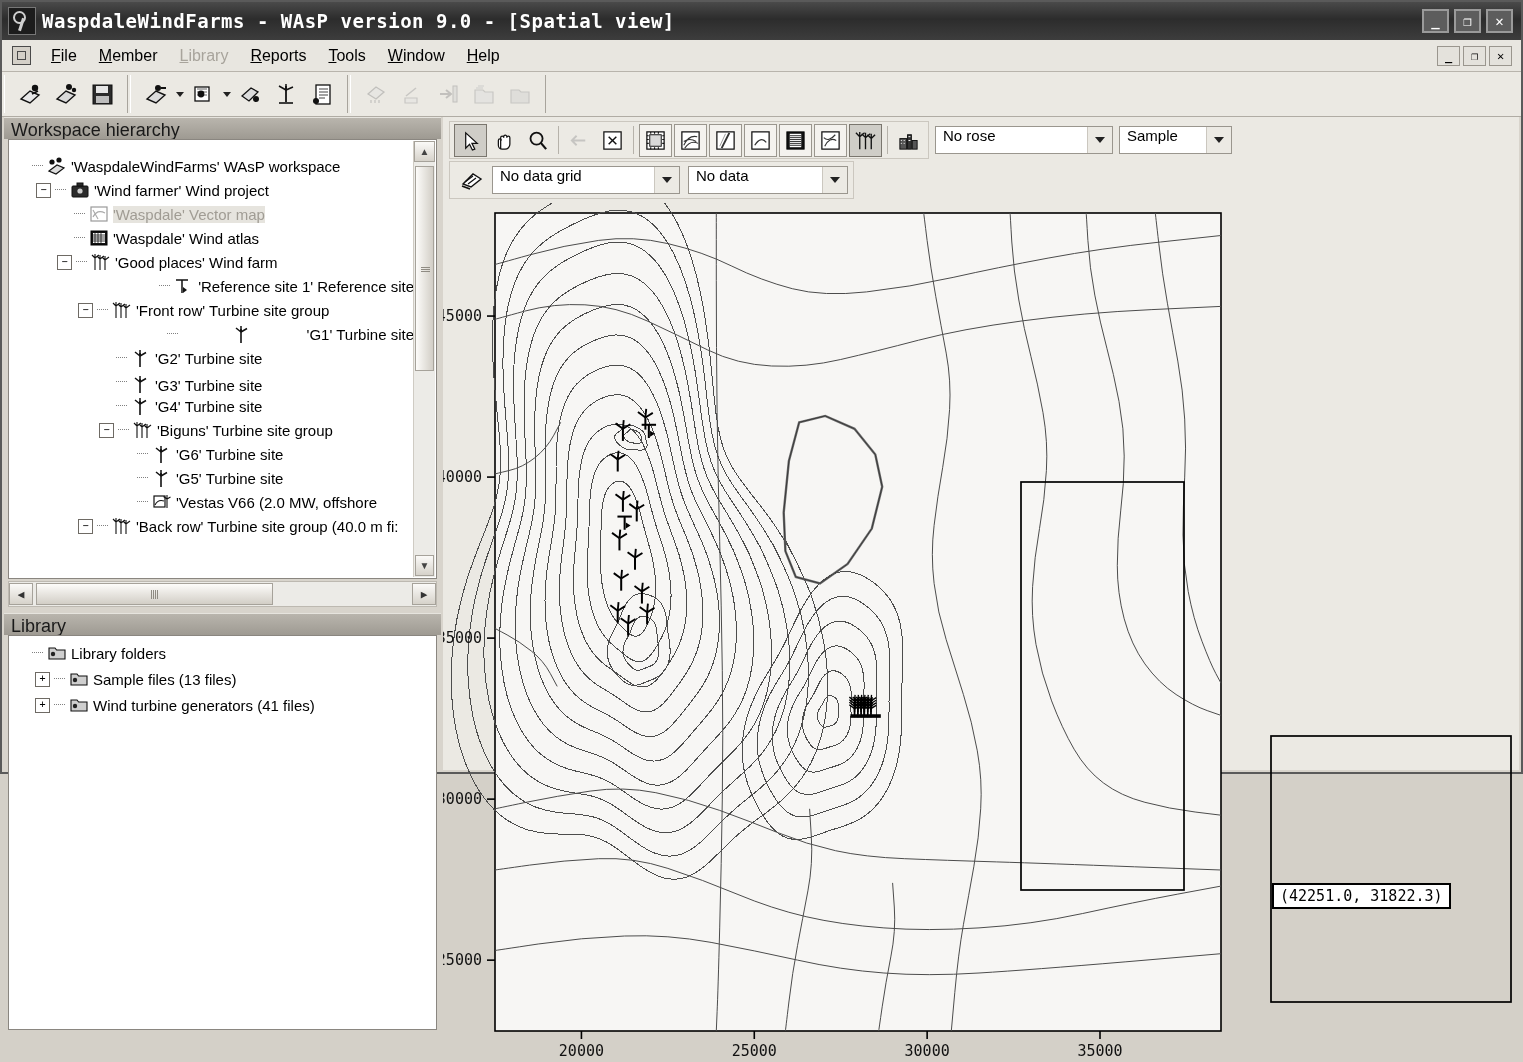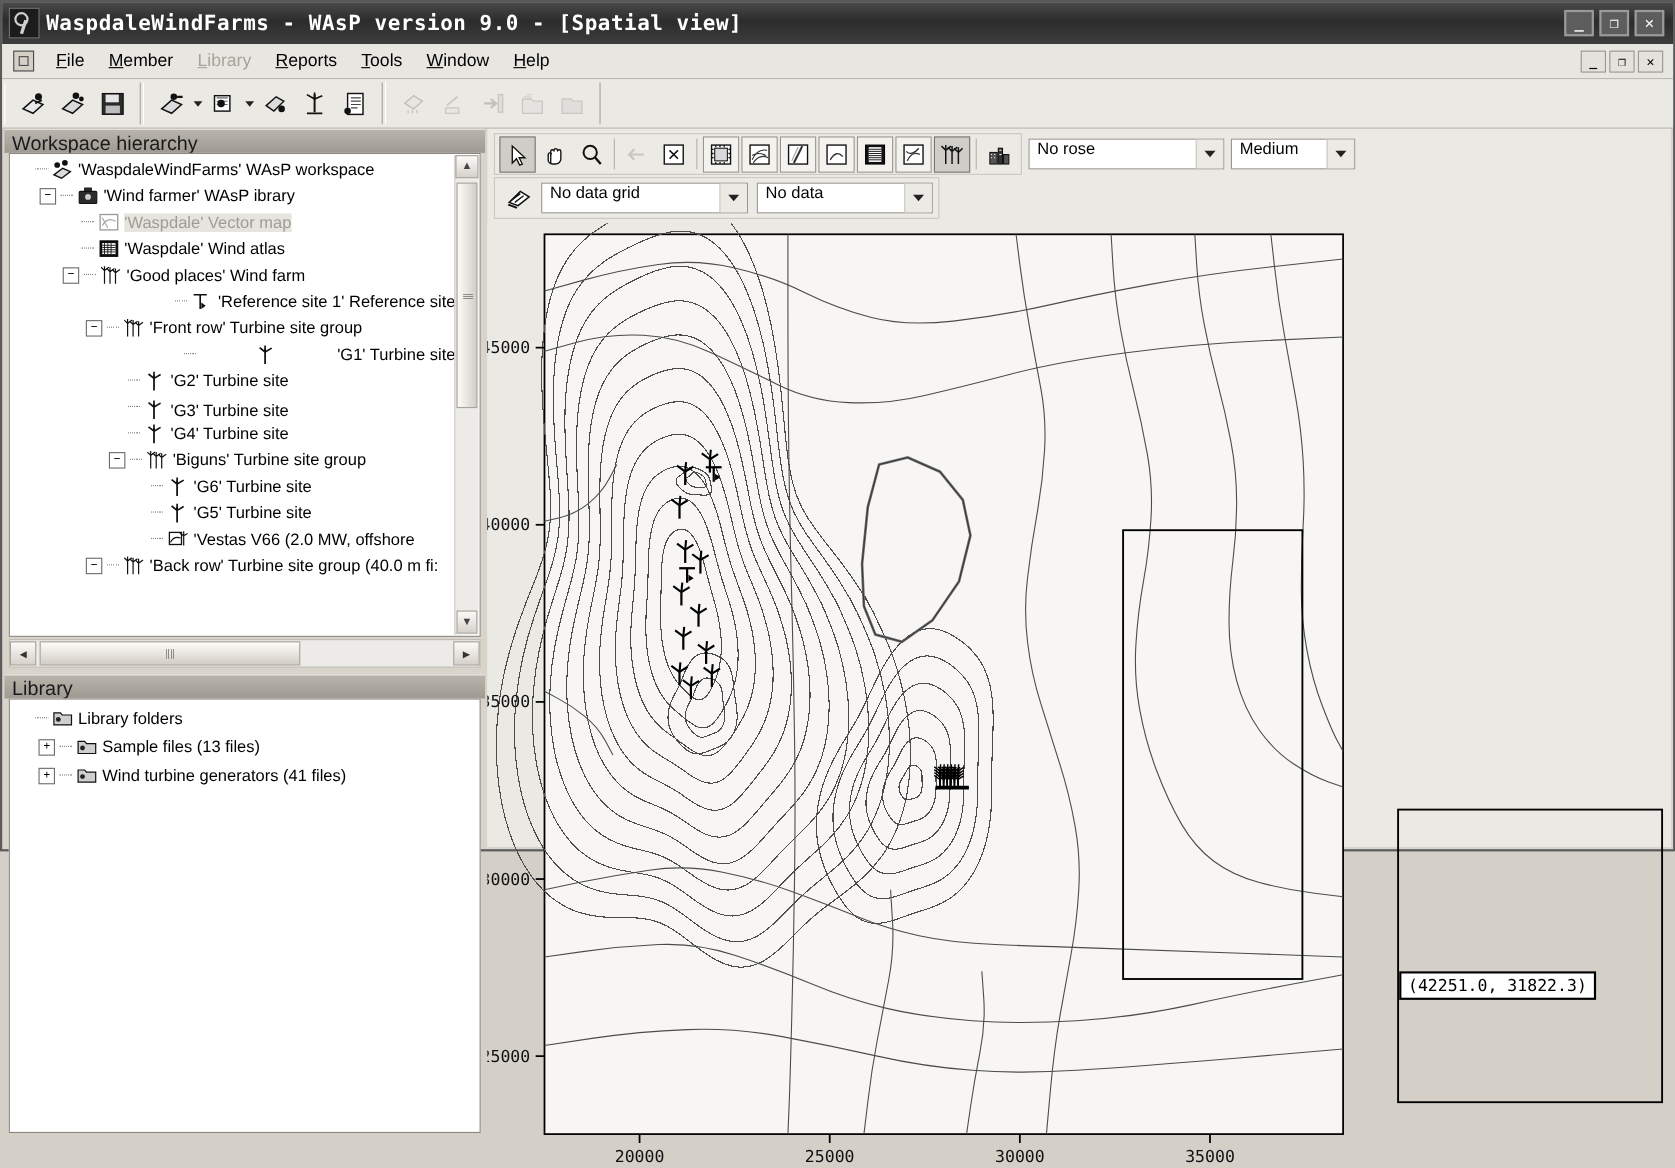--- a/index.html
+++ b/index.html
@@ -253,39 +253,39 @@
         </div>
       </div>
   </div>
 
   <div class="leftcol">
 
     <div class="panehdr">Workspace hierarchy</div>
 
     <div class="treebox hier">
       <div class="treelist" id="tree-list">
-          <div class="tnode" style="padding-left: 6px;">
+          <div class="tnode" style="padding-left: 6px; margin-top: 12px;">
             <span class="togsp"></span>
             <span class="dots"></span>
             <span class="nico"><svg width="20" height="20" viewBox="0 0 20 20">
                 <circle cx="5" cy="6" r="2.6" fill="#111"></circle>
                 <circle cx="12" cy="4" r="2.6" fill="#111"></circle>
                 <path d="M2 15 L10 9 L17 12 L9 18 Z" fill="#ddd" stroke="#111" stroke-width="1.2"></path>
               </svg></span>
             <span class="nlabel">'WaspdaleWindFarms' WAsP workspace</span>
           </div>
           <div class="tnode" style="padding-left: 27px;">
             <span class="tog">−</span>
             <span class="dots"></span>
             <span class="nico"><svg width="20" height="20" viewBox="0 0 20 20">
                 <rect x="2" y="6" width="16" height="11" rx="1" fill="#2b2b2b" stroke="#111"></rect>
                 <rect x="7" y="3" width="6" height="3" fill="#2b2b2b" stroke="#111"></rect>
                 <circle cx="10" cy="11" r="2.6" fill="#cfcfcf"></circle>
               </svg></span>
-            <span class="nlabel">'Wind farmer' WAsP ibrary</span>
+            <span class="nlabel">'Wind farmer' Wind project</span>
           </div>
           <div class="tnode" style="padding-left: 48px;">
             <span class="togsp"></span>
             <span class="dots"></span>
             <span class="nico"><svg width="20" height="20" viewBox="0 0 20 20">
                 <rect x="2" y="3" width="16" height="14" fill="#fff" stroke="#9a9a9a" stroke-width="1.2"></rect>
                 <path d="M4 13 Q8 5 16 9" stroke="#aaa" fill="none" stroke-width="1.2"></path>
                 <path d="M4 6 L9 15" stroke="#aaa" stroke-width="1.1"></path>
               </svg></span>
             <span class="nlabel dim">'Waspdale' Vector map</span>
@@ -551,21 +551,21 @@
               <rect x="16" y="12" width="5" height="9" fill="#555" stroke="#111"></rect>
               <path d="M4 12 h1 M7 12 h1 M4 15 h1 M7 15 h1 M12 8 h2 M12 12 h2" stroke="#fff" stroke-width="1"></path>
             </svg>
           </div>
         </div>
       <div class="combo" style="width:178px;margin-left:6px;">
         <span class="cv">No rose</span>
         <span class="cbtn"></span>
       </div>
       <div class="combo" style="width:113px;margin-left:6px;">
-        <span class="cv">Medium</span>
+        <span class="cv">Sample</span>
         <span class="cbtn"></span>
       </div>
     </div>
 
     <div class="maptoolbar2">
       <div class="mtgroup" style="padding:0 5px;">
         <span class="mtbtn">
           <svg width="24" height="20" viewBox="0 0 24 20">
             <path d="M3 14 L13 4 L21 9 L11 17 Z" fill="#fff" stroke="#111" stroke-width="1.4"></path>
             <path d="M5 12 L13 6 M8 14 L16 8" stroke="#111" stroke-width="1.2"></path>

